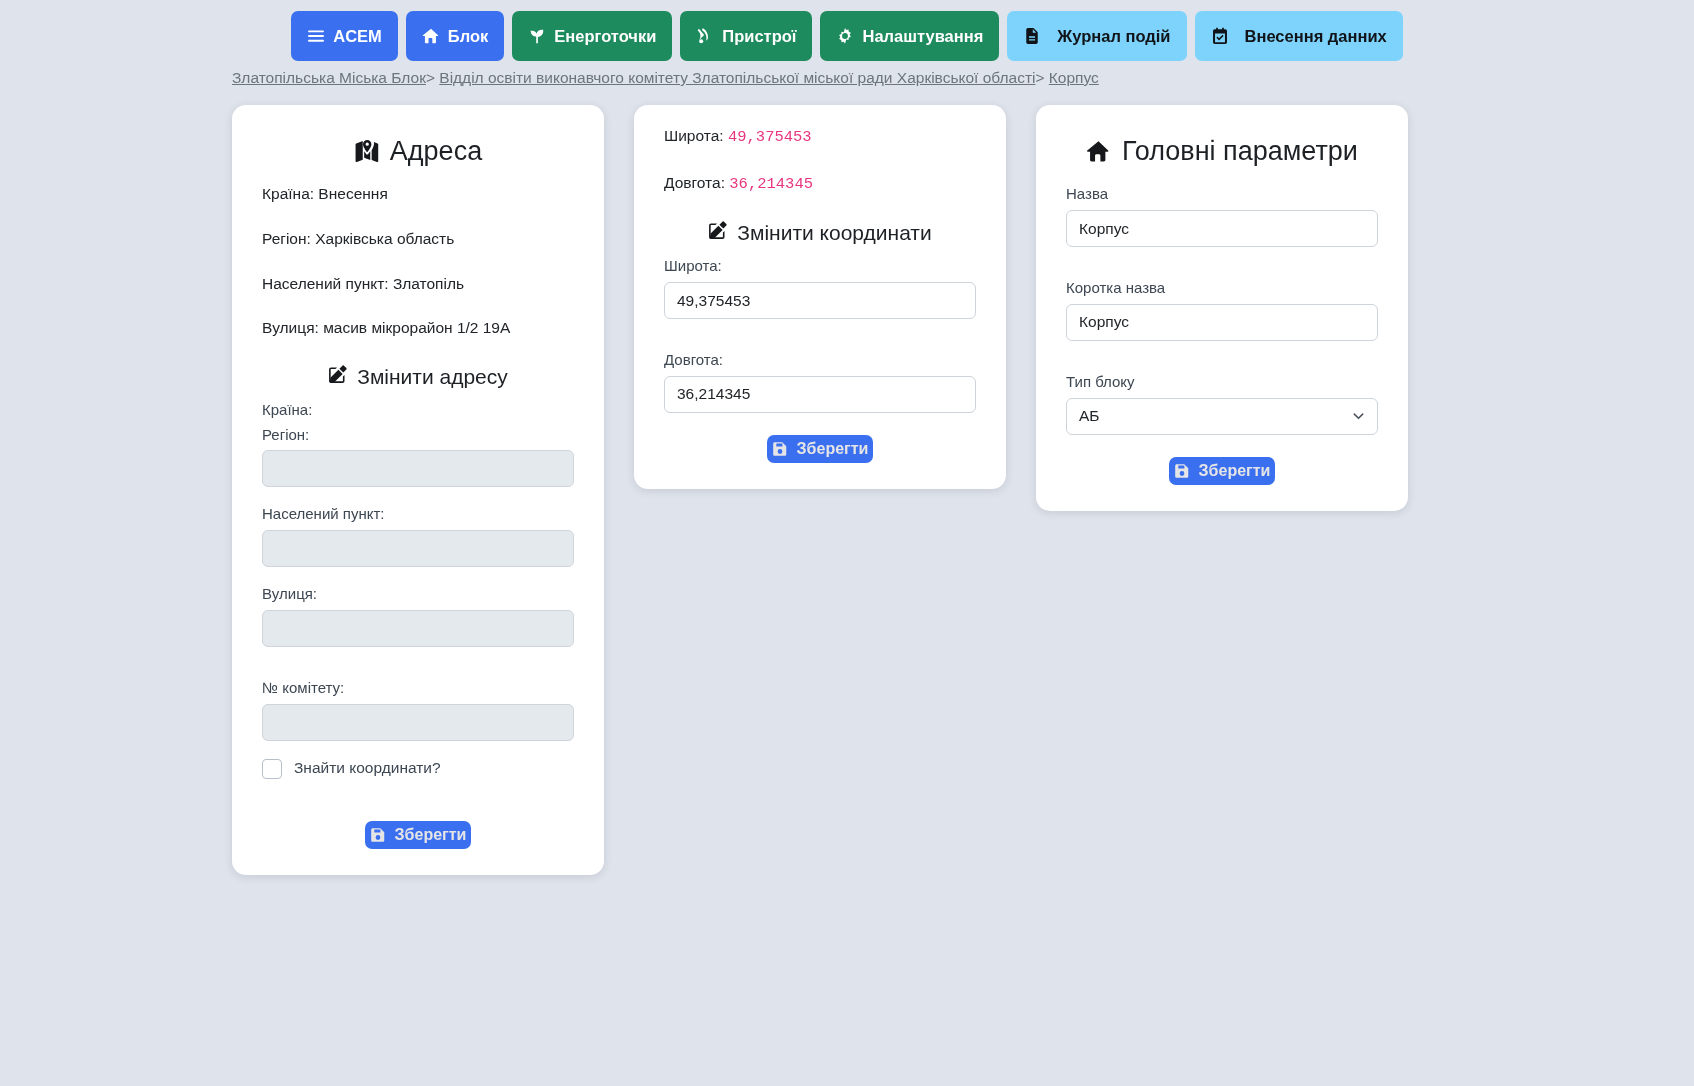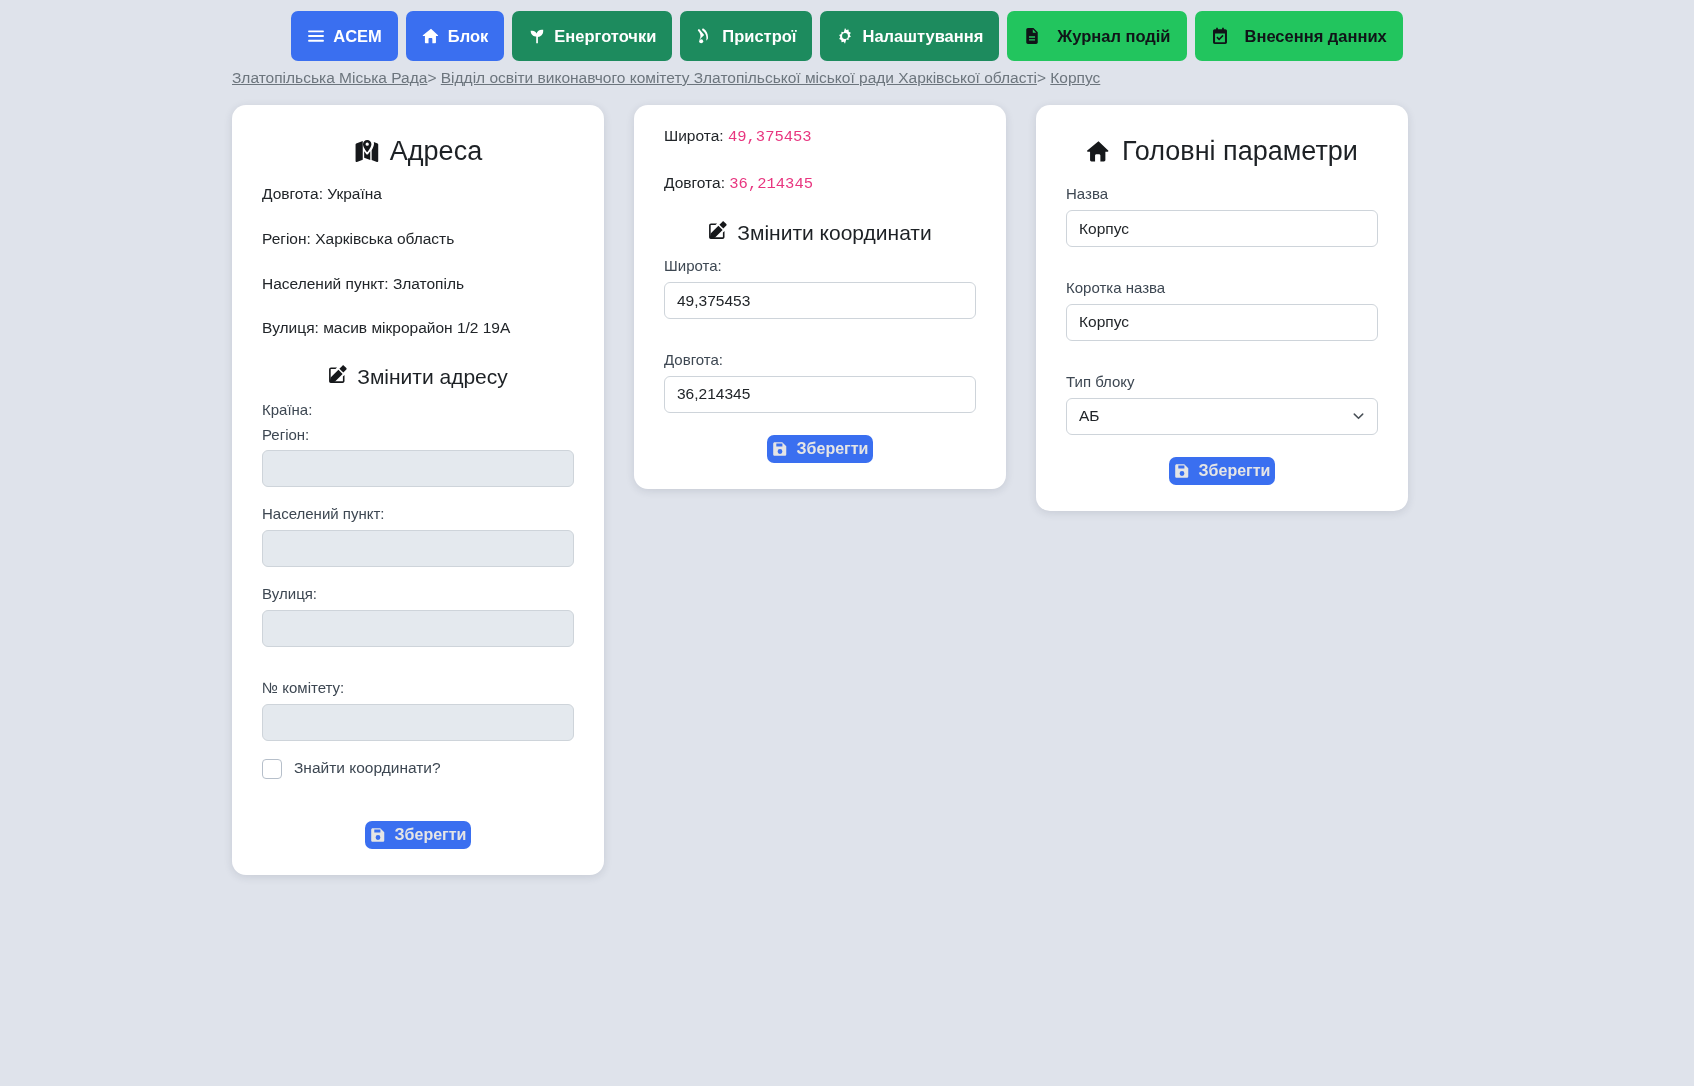--- a/index.html
+++ b/index.html
@@ -38,21 +38,21 @@
     border-radius: 7px;
     font-size: 16.5px;
     font-weight: bold;
     line-height: 1;
     cursor: pointer;
     white-space: nowrap;
     font-family: "Liberation Sans", sans-serif;
   }
   .nav-btn.blue  { background: #3a6ff0; color: #ffffff; }
   .nav-btn.green { background: #1d8b5e; color: #ffffff; }
-  .nav-btn.cyan  { background: #22c55e; color: #101418; gap: 16px; }
+  .nav-btn.cyan  { background: #7dd3fc; color: #101418; gap: 16px; }
   .nav-btn .ico { display: inline-flex; align-items: center; justify-content: center; width: 18px; height: 18px; }
   .nav-btn .ico svg { display: block; }
 
   
   .breadcrumb {
     padding: 6px 0 0 232px;
     font-size: 15.5px;
     line-height: 20px;
     color: #6c757d;
     white-space: nowrap;
@@ -273,41 +273,41 @@
       <span class="ico">
         <svg width="18" height="18" viewBox="0 0 16 16" fill="currentColor">
             <path d="M4.6.7v1.3H3.3c-.8 0-1.5.7-1.5 1.5v10c0 .8.7 1.5 1.5 1.5h9.4c.8 0 1.5-.7 1.5-1.5v-10c0-.8-.7-1.5-1.5-1.5h-1.3V.7H9.9v1.3H6.1V.7H4.6Zm7.8 5.1v7.7H3.6V5.8h8.8ZM7.2 11.9 4.8 9.5l.95-.95L7.2 10l3.05-3.05.95.95L7.2 11.9Z"></path>
           </svg>
       </span>
       <span>Внесення данних</span>
     </button>
   </div>
 
   <div class="breadcrumb">
-    <a href="#">Златопільська Міська Рада</a><span class="sep">&gt;</span>
+    <a href="#">Златопільська Міська Блок</a><span class="sep">&gt;</span>
     <a href="#">Відділ освіти виконавчого комітету Златопільської міської ради Харківської області</a><span class="sep">&gt;</span>
     <a href="#">Корпус</a>
   </div>
 
   <div class="cards">
 
     <div class="card card-1">
       <div class="card-title">
         <span class="ico">
           <svg width="25" height="25" viewBox="0 0 16 16" fill="#16181b">
               <path d="M5.6 1.2 1.4 2.9c-.25.1-.4.35-.4.6v10.6c0 .45.45.75.85.6l3.75-1.5V1.2Z"></path>
               <path d="M10.4 13.4 6.5 12V7.9c.5.75 1 1.4 1.35 1.8.3.35.85.35 1.15 0 .35-.4.9-1.05 1.4-1.8v5.5Z"></path>
               <path d="M11.3 13.4l3.35 1.3c.4.15.85-.15.85-.6V3.5c0-.25-.15-.5-.4-.6l-2.45-1c.1.35.15.75.15 1.15 0 1.3-.8 2.95-1.5 4.15v6.2Z"></path>
               <path d="M8.45.6c-1.5 0-2.7 1.2-2.7 2.7 0 1.7 2.05 4.45 2.45 4.95.1.15.35.15.45 0 .4-.5 2.5-3.25 2.5-4.95 0-1.5-1.2-2.7-2.7-2.7Zm0 3.75a1.05 1.05 0 1 1 0-2.1 1.05 1.05 0 0 1 0 2.1Z"></path>
             </svg>
         </span>
         <span>Адреса</span>
       </div>
 
-      <div class="info-line">Довгота: Україна</div>
+      <div class="info-line">Країна: Внесення</div>
       <div class="info-line">Регіон: Харківська область</div>
       <div class="info-line">Населений пункт: Златопіль</div>
       <div class="info-line">Вулиця: масив мікрорайон 1/2 19А</div>
 
       <div class="sub-title">
         <span class="ico">
           <svg width="19" height="19" viewBox="0 0 16 16" fill="#16181b">
               <path d="M12.15.55 9.6 3.1l3.3 3.3 2.55-2.55c.35-.35.35-.9 0-1.25L13.4.55c-.35-.35-.9-.35-1.25 0Z"></path>
               <path d="M8.75 3.95 2.2 10.5l-.75 3.55c-.1.45.3.85.75.75l3.55-.75 6.55-6.55-3.55-3.55Z"></path>
               <path d="M13.9 8.35v5.1c0 .9-.75 1.65-1.65 1.65H2.55c-.9 0-1.65-.75-1.65-1.65V3.75c0-.9.75-1.65 1.65-1.65h5.1L6.3 3.45H2.55c-.15 0-.3.15-.3.3v9.7c0 .15.15.3.3.3h9.7c.15 0 .3-.15.3-.3V9.7l1.35-1.35Z"></path>

